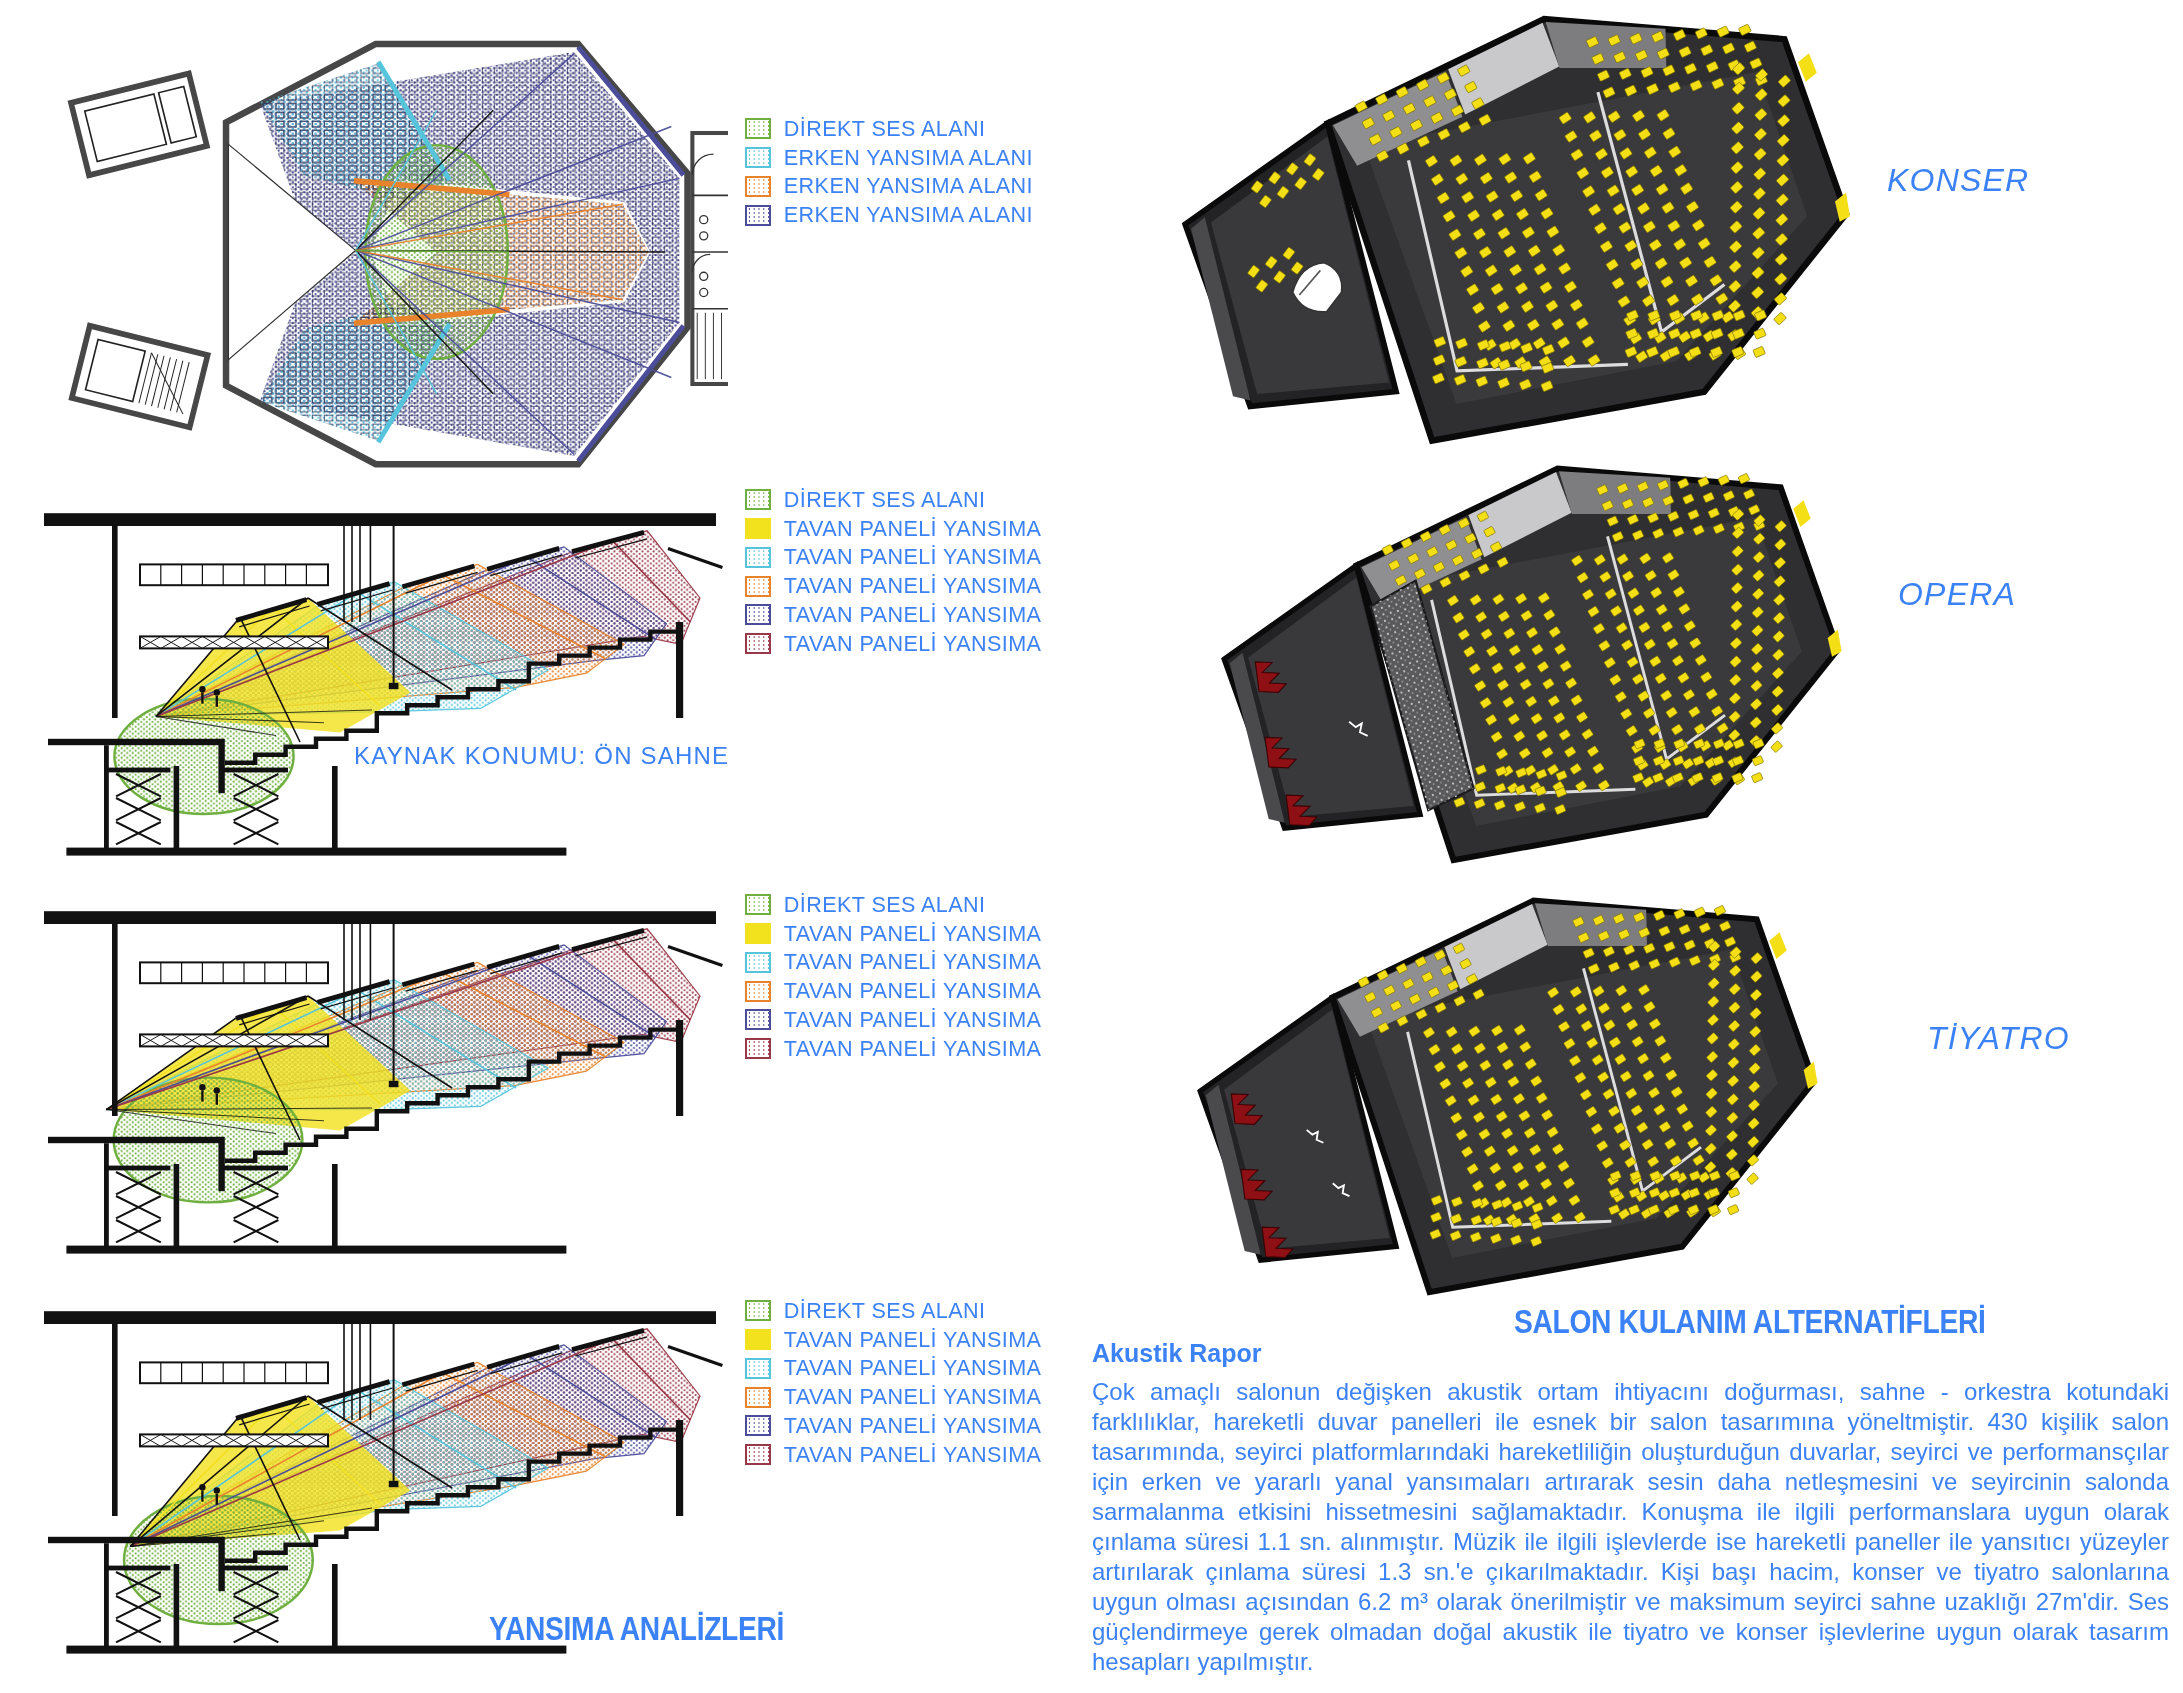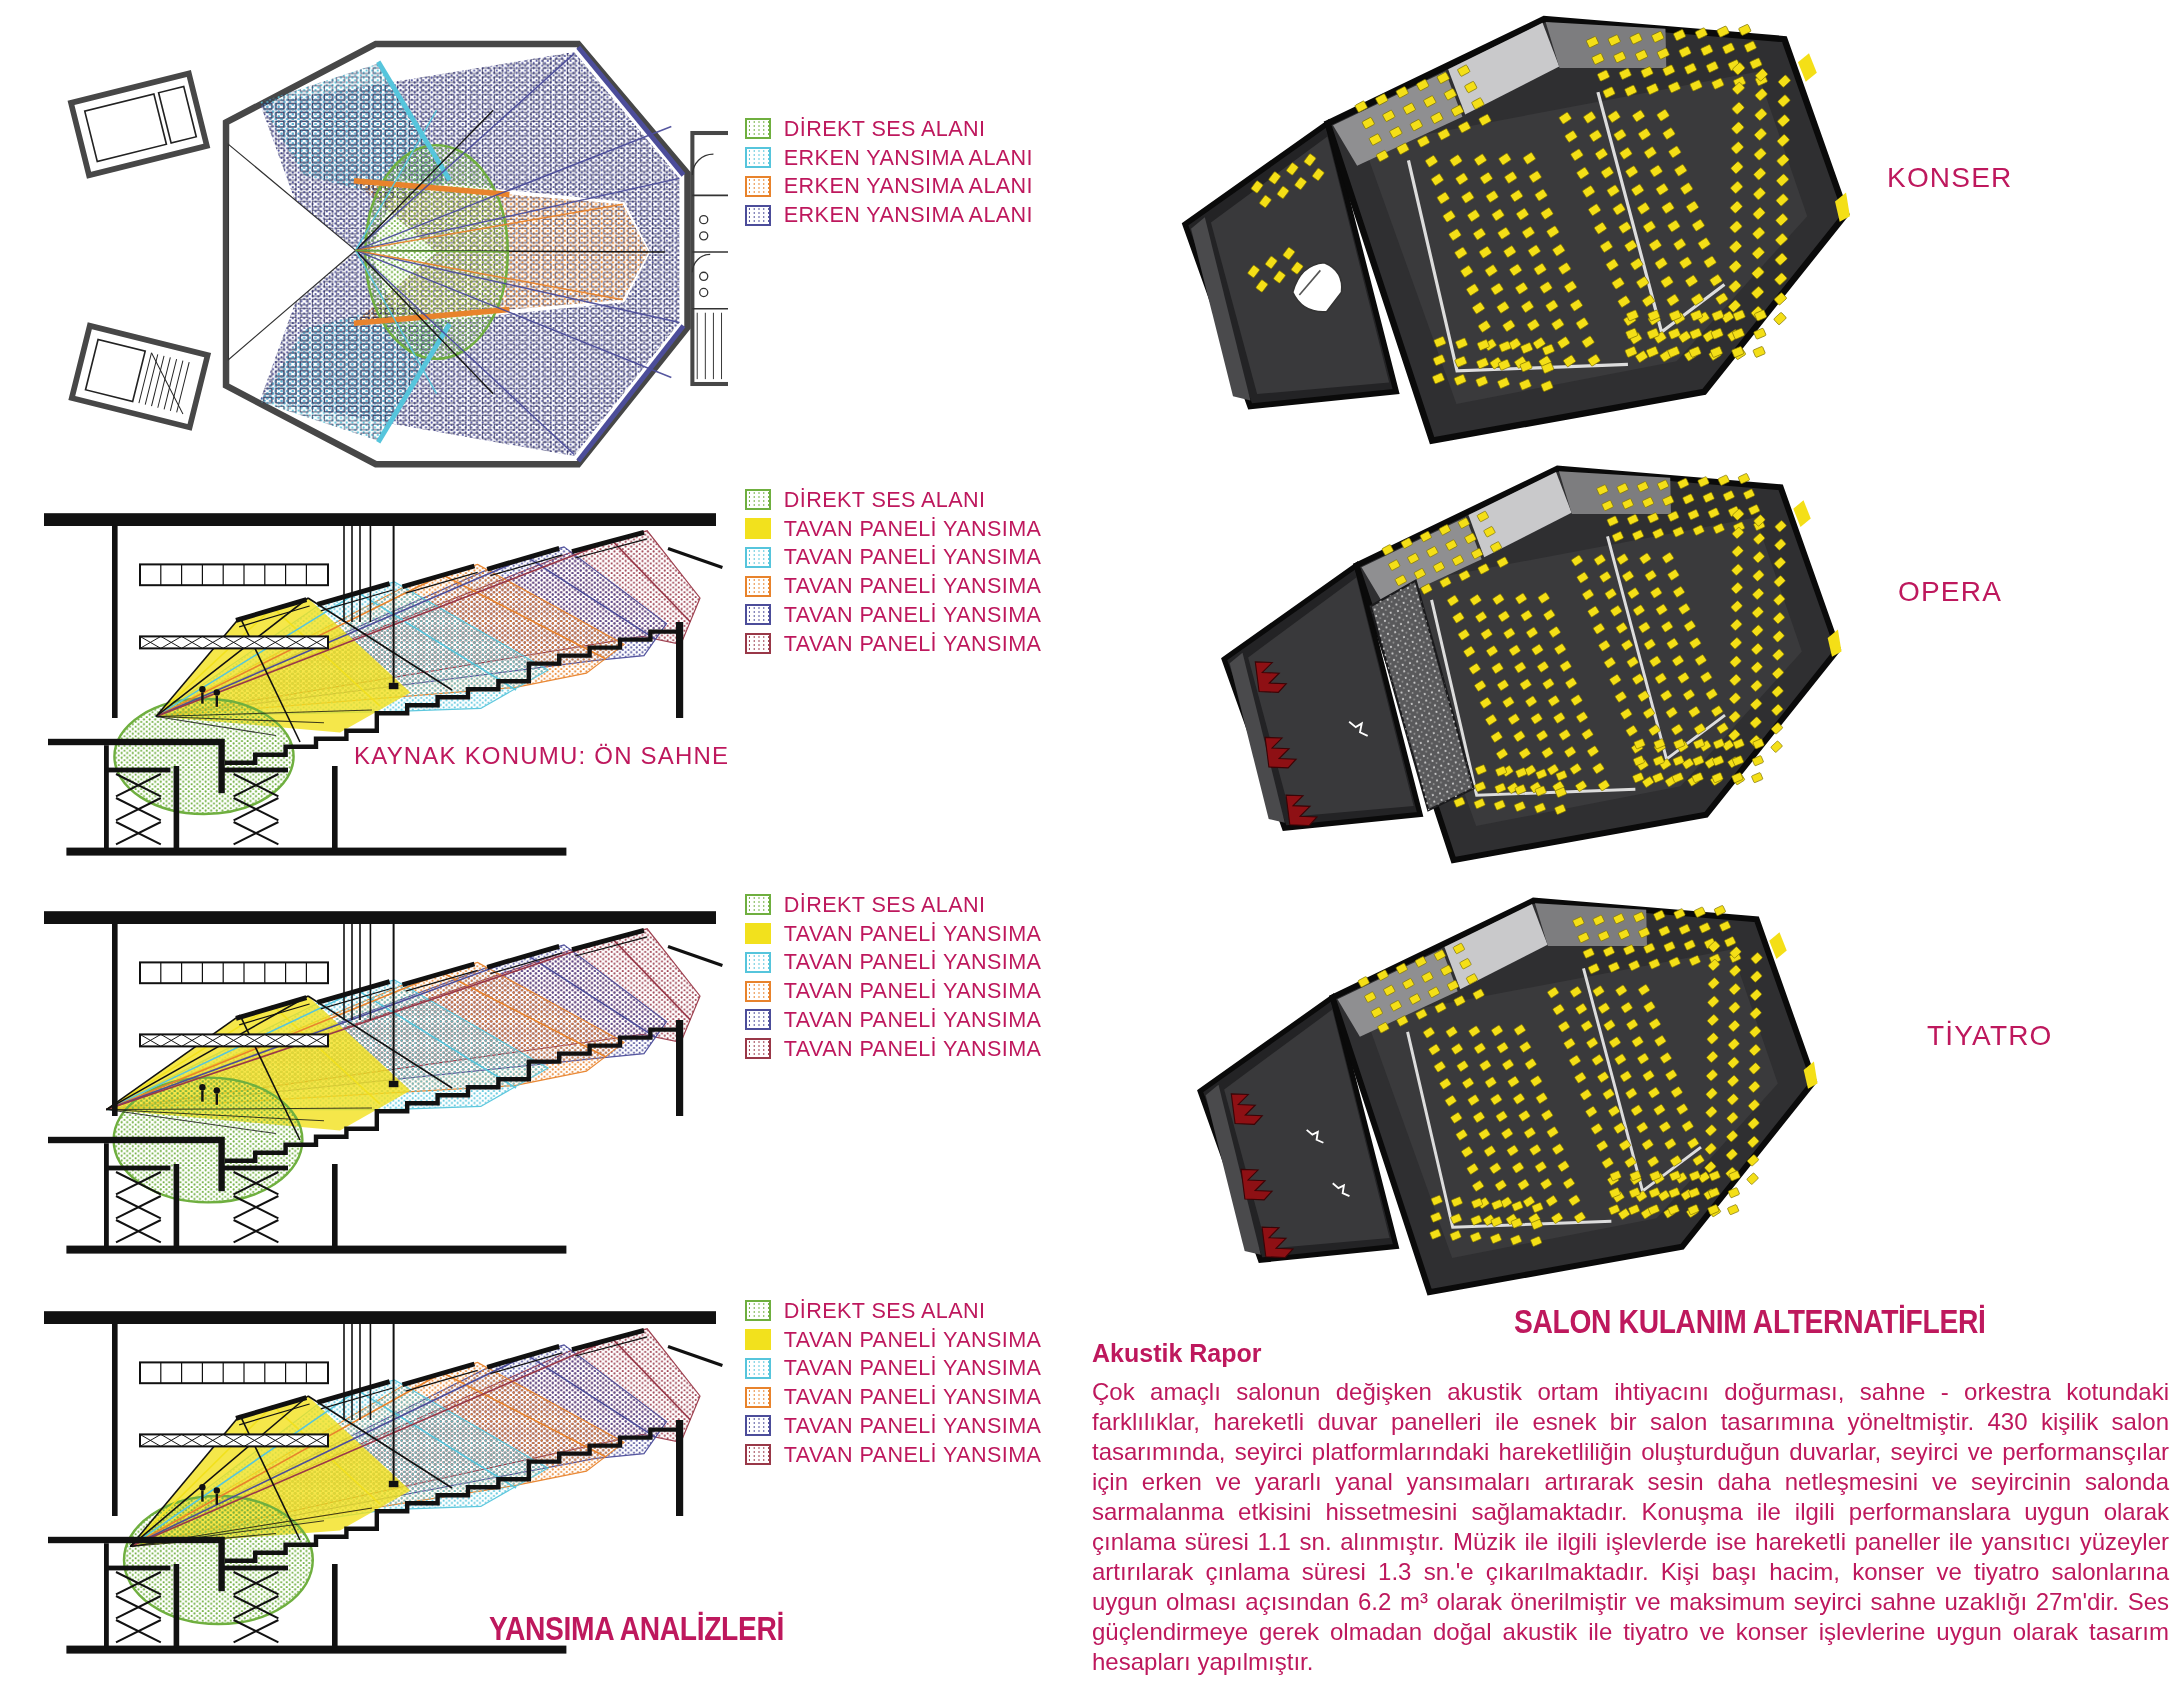--- a/index.html
+++ b/index.html
@@ -1,27 +1,27 @@
 <!DOCTYPE html>
 <html style="font-size:12.8px"><head>
 <meta charset="utf-8">
 <style>
   html,body{margin:0;padding:0;background:#ffffff;}
   #canvas{position:relative;width:2183px;height:1693px;background:#fff;overflow:hidden;
-          font-family:"Liberation Sans",sans-serif;color:#be185d;}
+          font-family:"Liberation Sans",sans-serif;color:#3b82f6;}
   .abs{position:absolute;}
   .legend{display:flex;flex-direction:column;gap:7.2px;}
   .lrow{display:flex;align-items:center;gap:12.8px;height:21.6px;}
   .sw{width:26px;height:21px;box-sizing:border-box;border:2.4px solid var(--c);
       background-color:#fff;background-image:radial-gradient(var(--c) 1px,transparent 1.1px);
       background-size:4.8px 4px;flex:0 0 auto;}
   .sw.solid{background-image:none;background-color:var(--c);}
   .ltext{font-size:21.6px;letter-spacing:0.4px;white-space:nowrap;}
   .caption{font-size:24px;letter-spacing:1.2px;white-space:nowrap;}
-  .rlabel{font-size:28px;letter-spacing:1.2px;white-space:nowrap;}
+  .rlabel{font-size:32px;letter-spacing:1.2px;white-space:nowrap;font-style:italic;}
   .bigtitle{font-size:34px;font-weight:bold;letter-spacing:-0.4px;white-space:nowrap;
             transform:scaleX(.83);transform-origin:left center;}
   .report-h{font-size:25px;font-weight:bold;}
   .report-p{font-size:24px;line-height:30px;text-align:justify;width:1077px;}
   svg{display:block;}
 </style>
 </head>
 <body>
 
 <div id="canvas">

